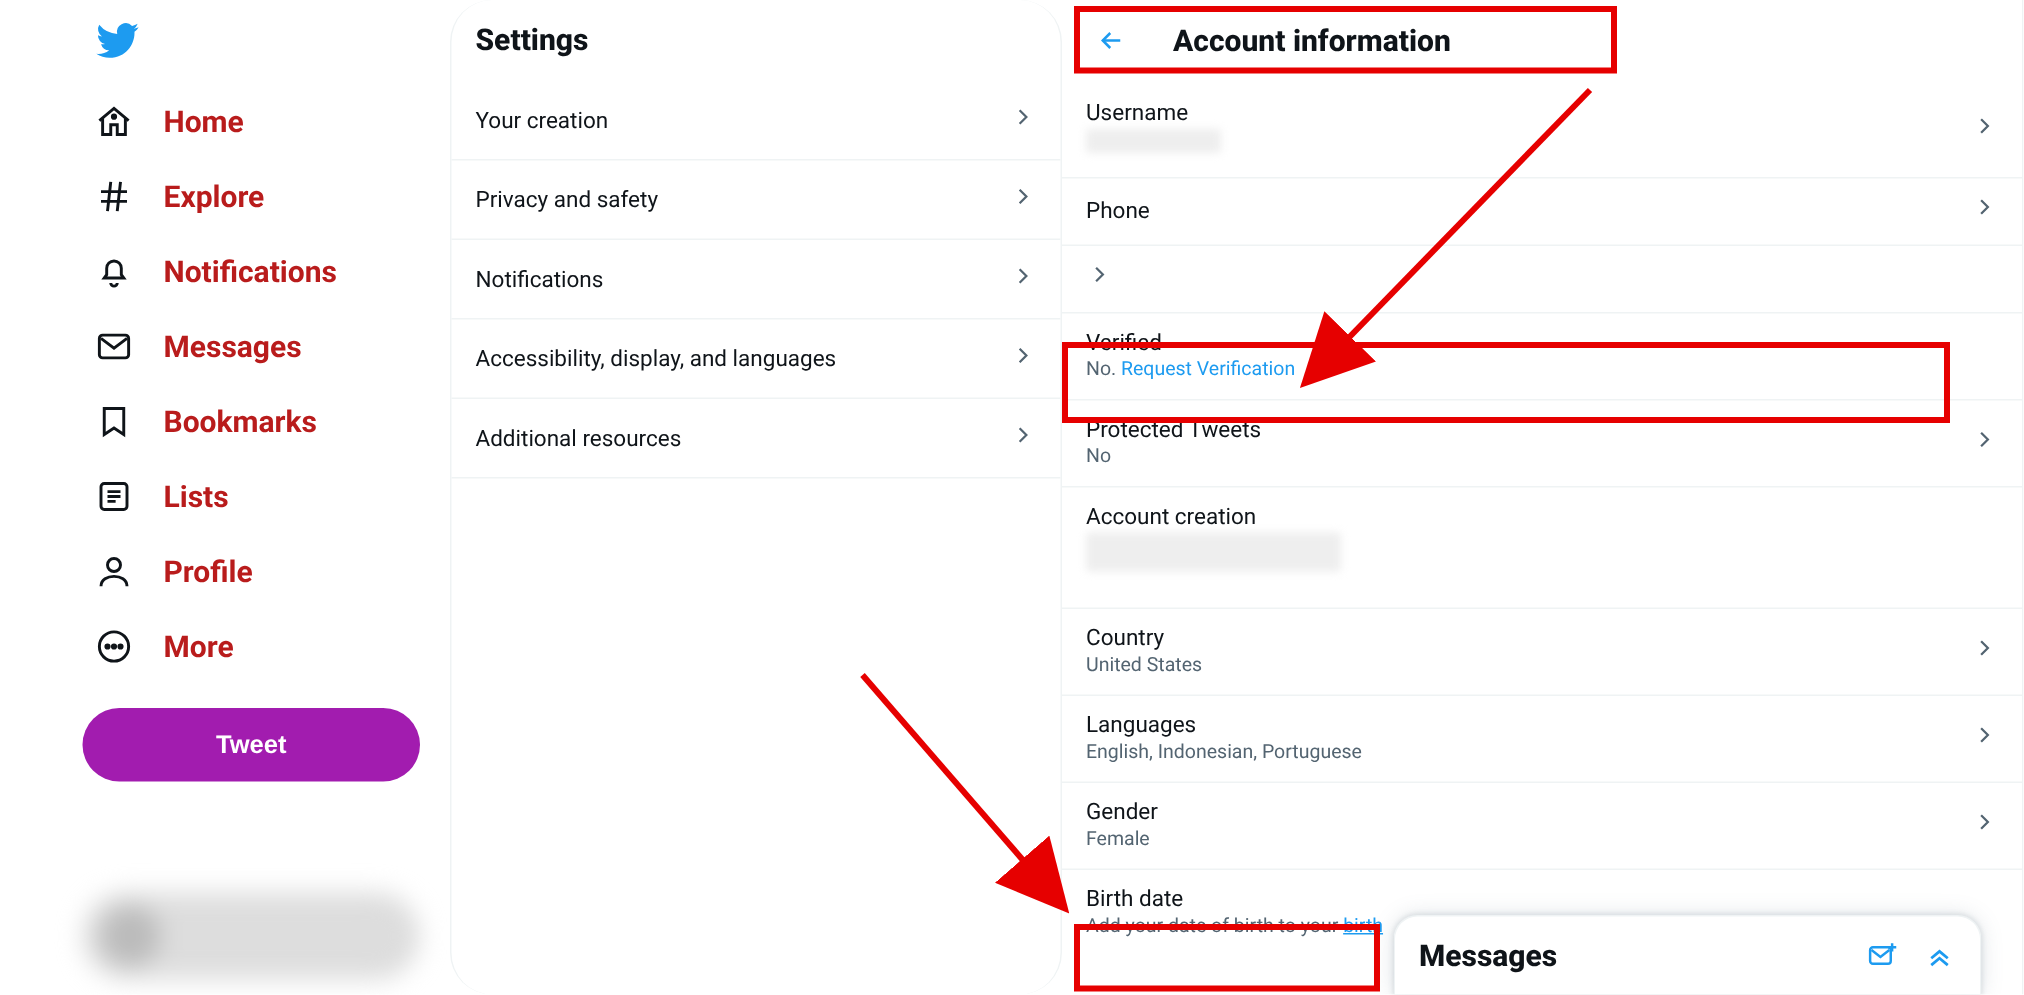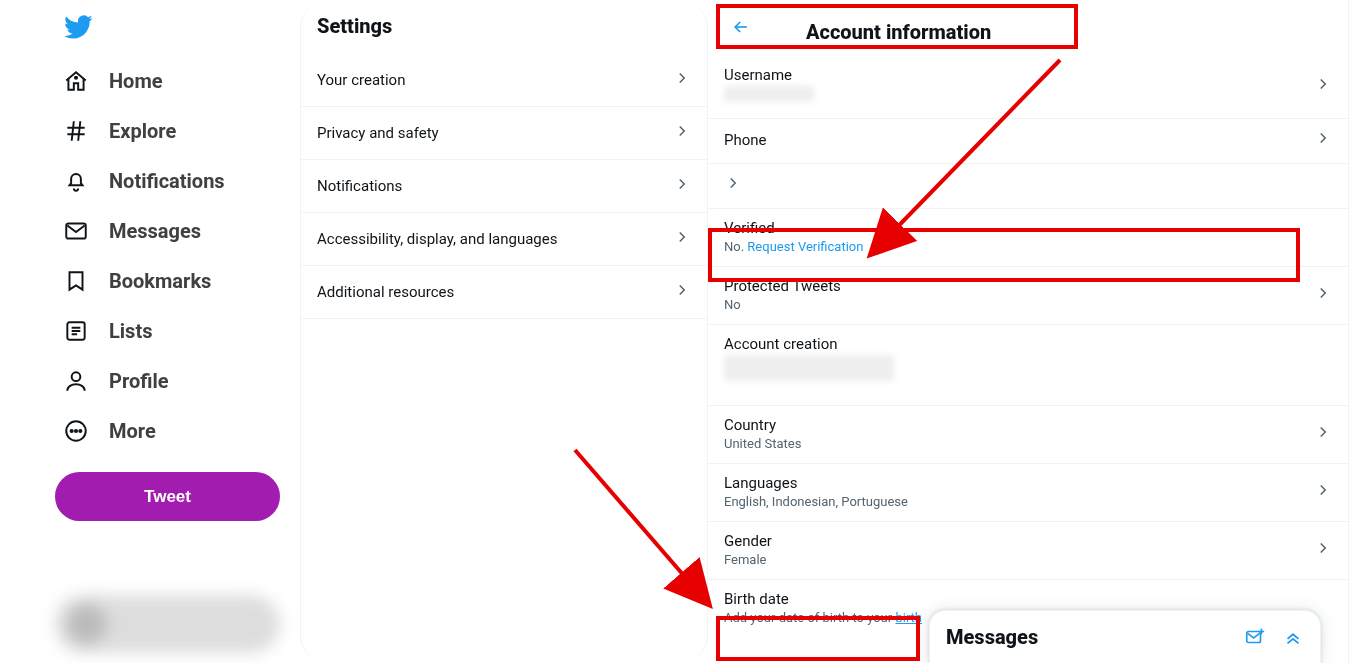--- a/index.html
+++ b/index.html
@@ -13,21 +13,21 @@
     position:relative;
   }
   .app { display:flex; height:663px; }
   
   .nav { width:300px; padding-left:55px; padding-top:12px; }
   .logo { width:30px; height:30px; margin-bottom:14px; margin-left:8px; }
   .nav-item {
     display:flex; align-items:center;
     padding:12px 12px 12px 8px;
     font-size:20px; font-weight:700;
-    color:#404040; cursor:pointer;
+    color:#b91c1c; cursor:pointer;
     border-radius:9999px;
   }
   .nav-item .icon { width:26px; height:26px; margin-right:20px; display:flex; align-items:center; justify-content:center; }
   .tweet-btn {
     width:225px; height:49px;
     background:#a21caf; color:#fff; border:none; border-radius:9999px;
     font-size:17px; font-weight:700;
     margin-top:16px; cursor:pointer;
   }
   .account-chip {
@@ -60,23 +60,22 @@
   .set-item:first-of-type { border-top:1px solid #eff3f4; }
   .chev { color:#536471; }
   
   .detail-col {
     flex:1;
     border-right:1px solid #eff3f4;
     overflow:hidden;
     position:relative;
   }
   .detail-header {
-    display:flex; align-items:flex-end;
+    display:flex; align-items:center;
     padding:10px 16px 12px;
-    gap:24px;
   }
   .back-btn {
     width:34px; height:34px;
     border:none; background:none;
     border-radius:50%; cursor:pointer;
     color:#1d9bf0;
     display:flex; align-items:center; justify-content:center;
     margin-right:24px;
   }
   .detail-title { font-size:20px; font-weight:800; }

